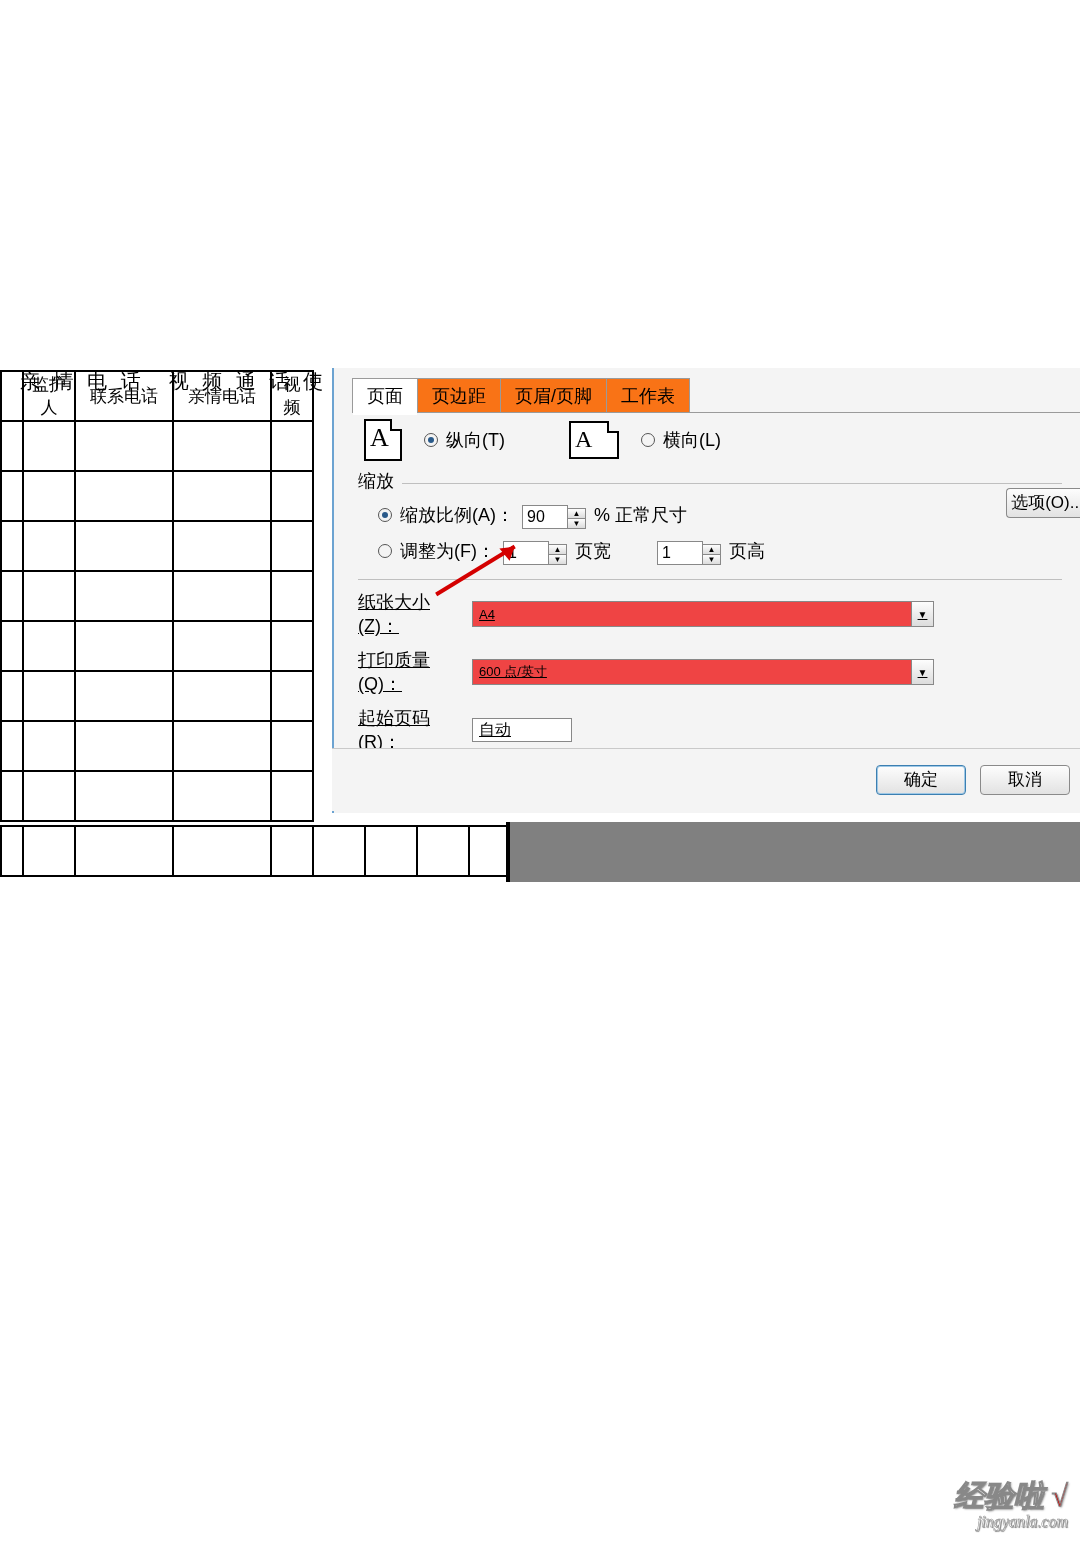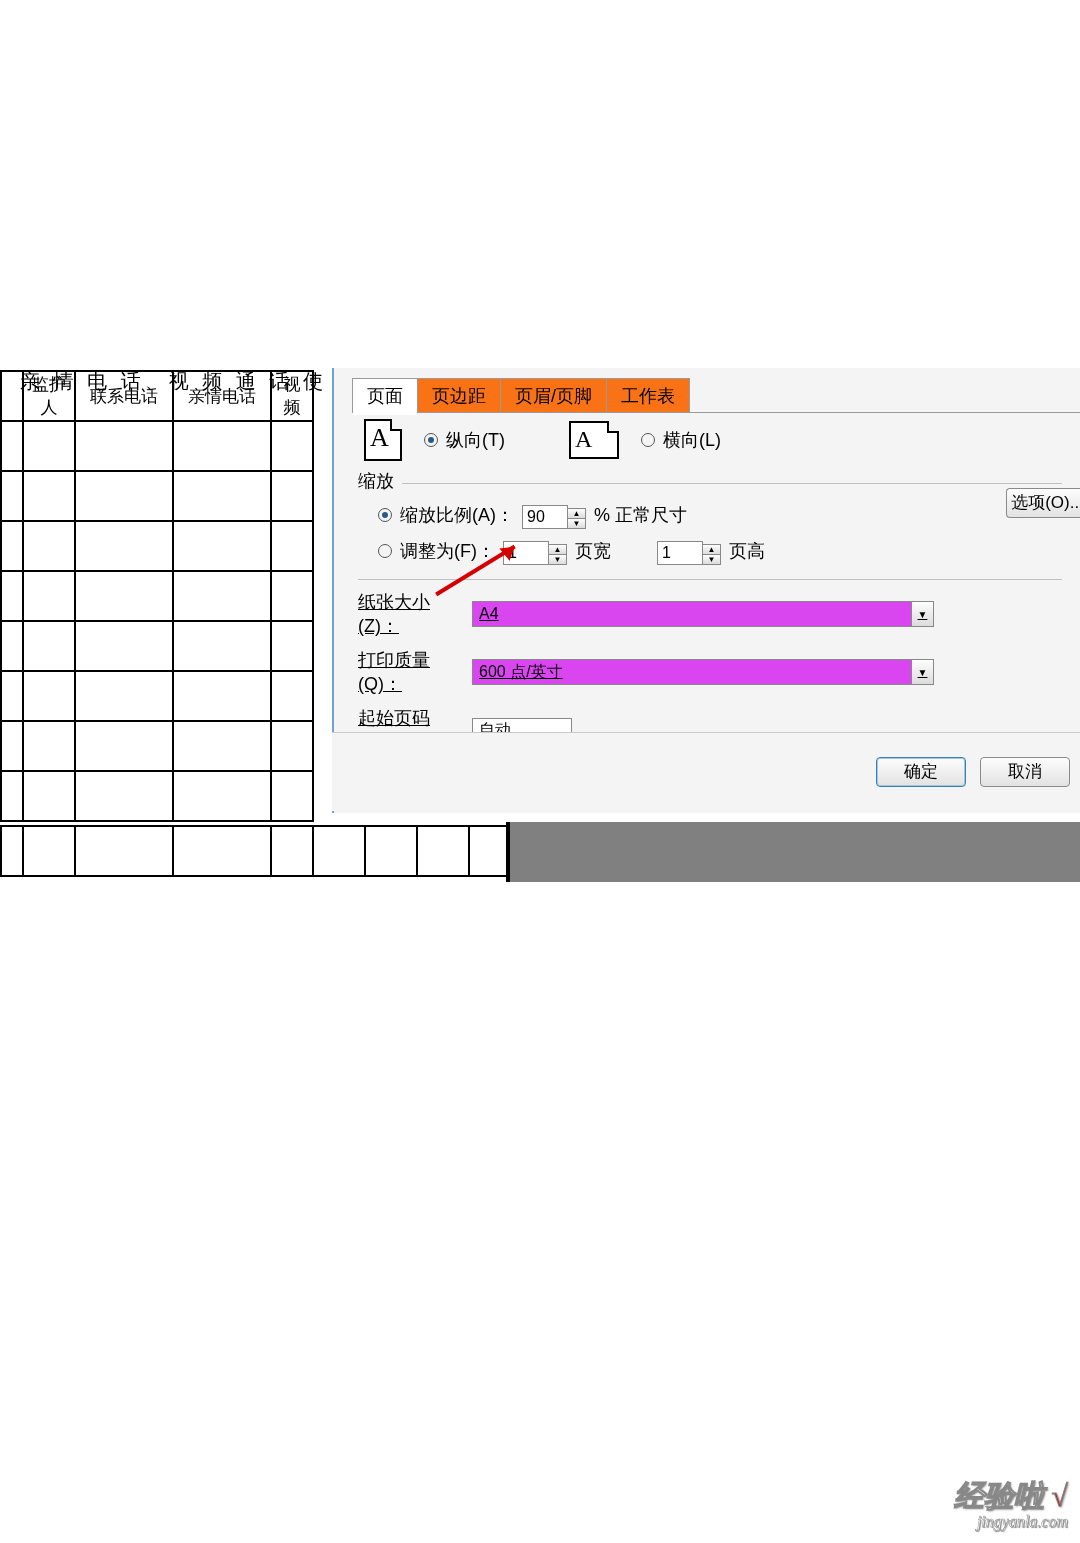--- a/index.html
+++ b/index.html
@@ -219,22 +219,22 @@
     width: 106px;
     font-size: 18px;
   }
   .combo {
     display: flex;
     align-items: stretch;
     height: 26px;
   }
   .combo input {
     border: 1px solid #888;
-    background: #d946ef;
-    font-size: 16px;
+    background: #ef4444;
+    font-size: 13px;
     padding: 0 6px;
     font-family: inherit;
   }
   .combo .drop {
     width: 22px;
     border: 1px solid #888;
     border-left: none;
     background: linear-gradient(#fdfdfd,#dcdcdc);
     display: flex;
     align-items: center;
@@ -268,21 +268,21 @@
     line-height: 28px;
     cursor: pointer;
   }
 
   .button-row {
     position: absolute;
     right: 2px;
     bottom: 2px;
     display: flex;
     gap: 14px;
-    padding: 24px 10px;
+    padding: 16px 10px;
     border-top: 1px solid #c9c9c9;
     width: 100%;
     justify-content: flex-end;
     background: #f4f4f4;
   }
   .btn {
     min-width: 90px;
     height: 30px;
     background: linear-gradient(#fdfdfd,#e2e2e2);
     border: 1px solid #8a8a8a;

